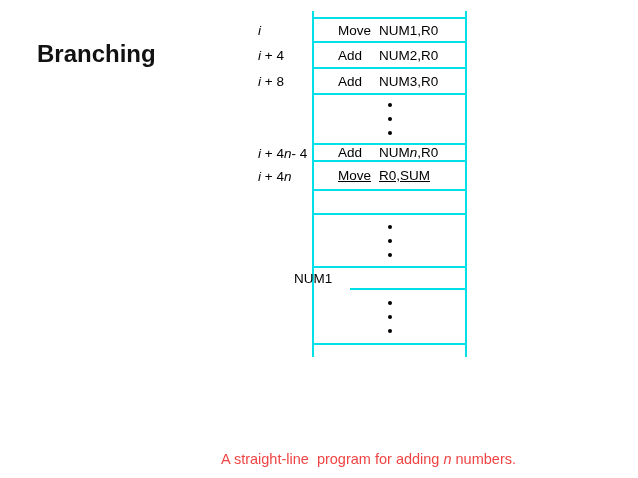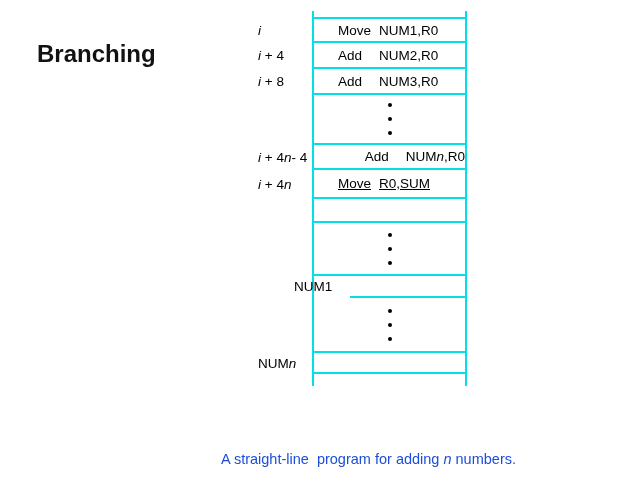--- a/index.html
+++ b/index.html
@@ -37,21 +37,21 @@
     align-items: center;
     border-bottom: 2px solid var(--line-color);
     font-size: 13.5px;
     color: #000;
   }
   .row.first { border-top: 2px solid var(--line-color); }
   .row.stub { border-bottom: none; }
   .h6  { height: 6px; }  .h12 { height: 12px; }
   .h21 { height: 21px; } .h22 { height: 22px; margin-left: 36px; }
   .h23 { height: 29px; text-decoration: underline; } .h24 { height: 24px; }
-  .h25 { height: 25px; justify-content: flex-end; } .h26 { height: 26px; }
+  .h25 { height: 17px; } .h26 { height: 26px; }
   .h50 { height: 50px; } .h53 { height: 53px; }
   .h55 { height: 55px; }
   .addr {
     position: absolute;
     left: -56px;
     top: 50%;
     transform: translateY(-50%);
     white-space: nowrap;
     font-size: 13.5px;
     color: #000;
@@ -70,21 +70,21 @@
   .dot {
     width: 4px; height: 4px;
     border-radius: 50%;
     background: #000;
   }
   .figure-caption {
     position: absolute;
     left: 221px; top: 451px;
     font-size: 14.5px;
     white-space: pre;
-    color: #1d4ed8;
+    color: #ef4444;
   }
   i { font-style: italic; }
 </style>
 </head>
 <body>
 
 <h1 class="slide-title">Branching</h1>
 
 <div class="memory-diagram">
 
@@ -139,21 +139,18 @@
     <span class="addr">NUM1</span>
   </div>
 
 
   <div class="row dots-row h55">
     <span class="dot"></span>
     <span class="dot"></span>
     <span class="dot"></span>
   </div>
 
-  <div class="row h21">
-    <span class="addr">NUM<i>n</i></span>
-  </div>
 
   <div class="row stub h12"></div>
 
 </div>
 
 <div class="figure-caption">A straight-line  program for adding <i>n</i> numbers.</div>
 
 </body></html>

